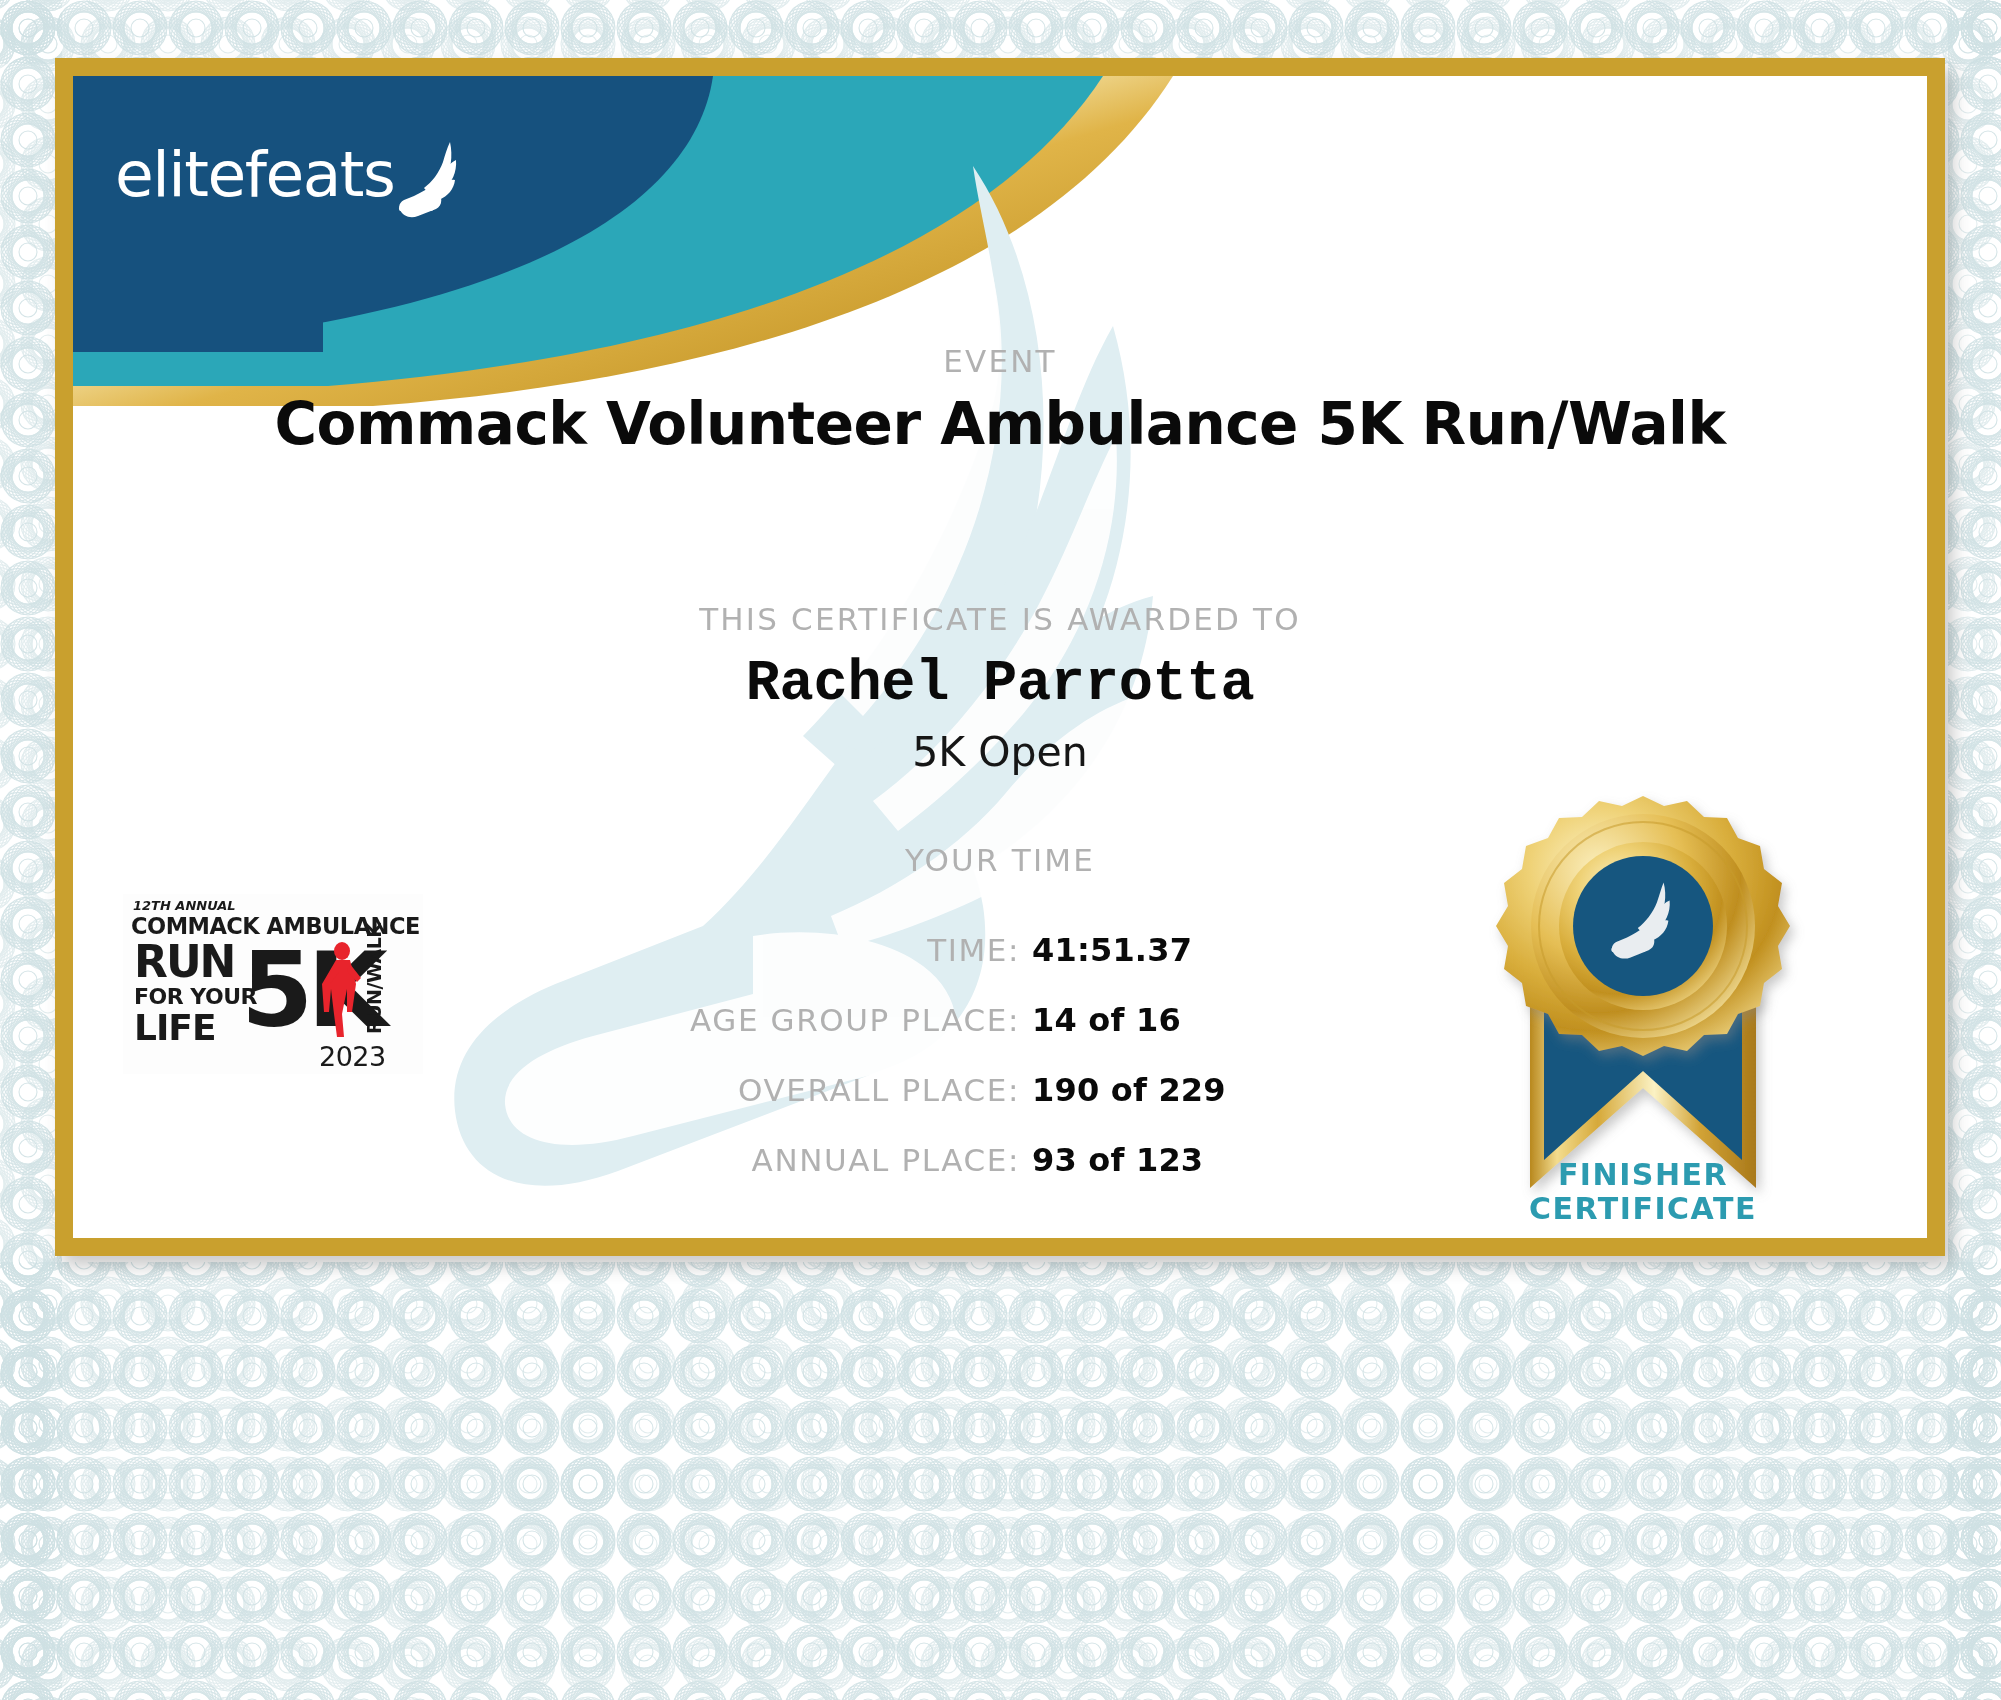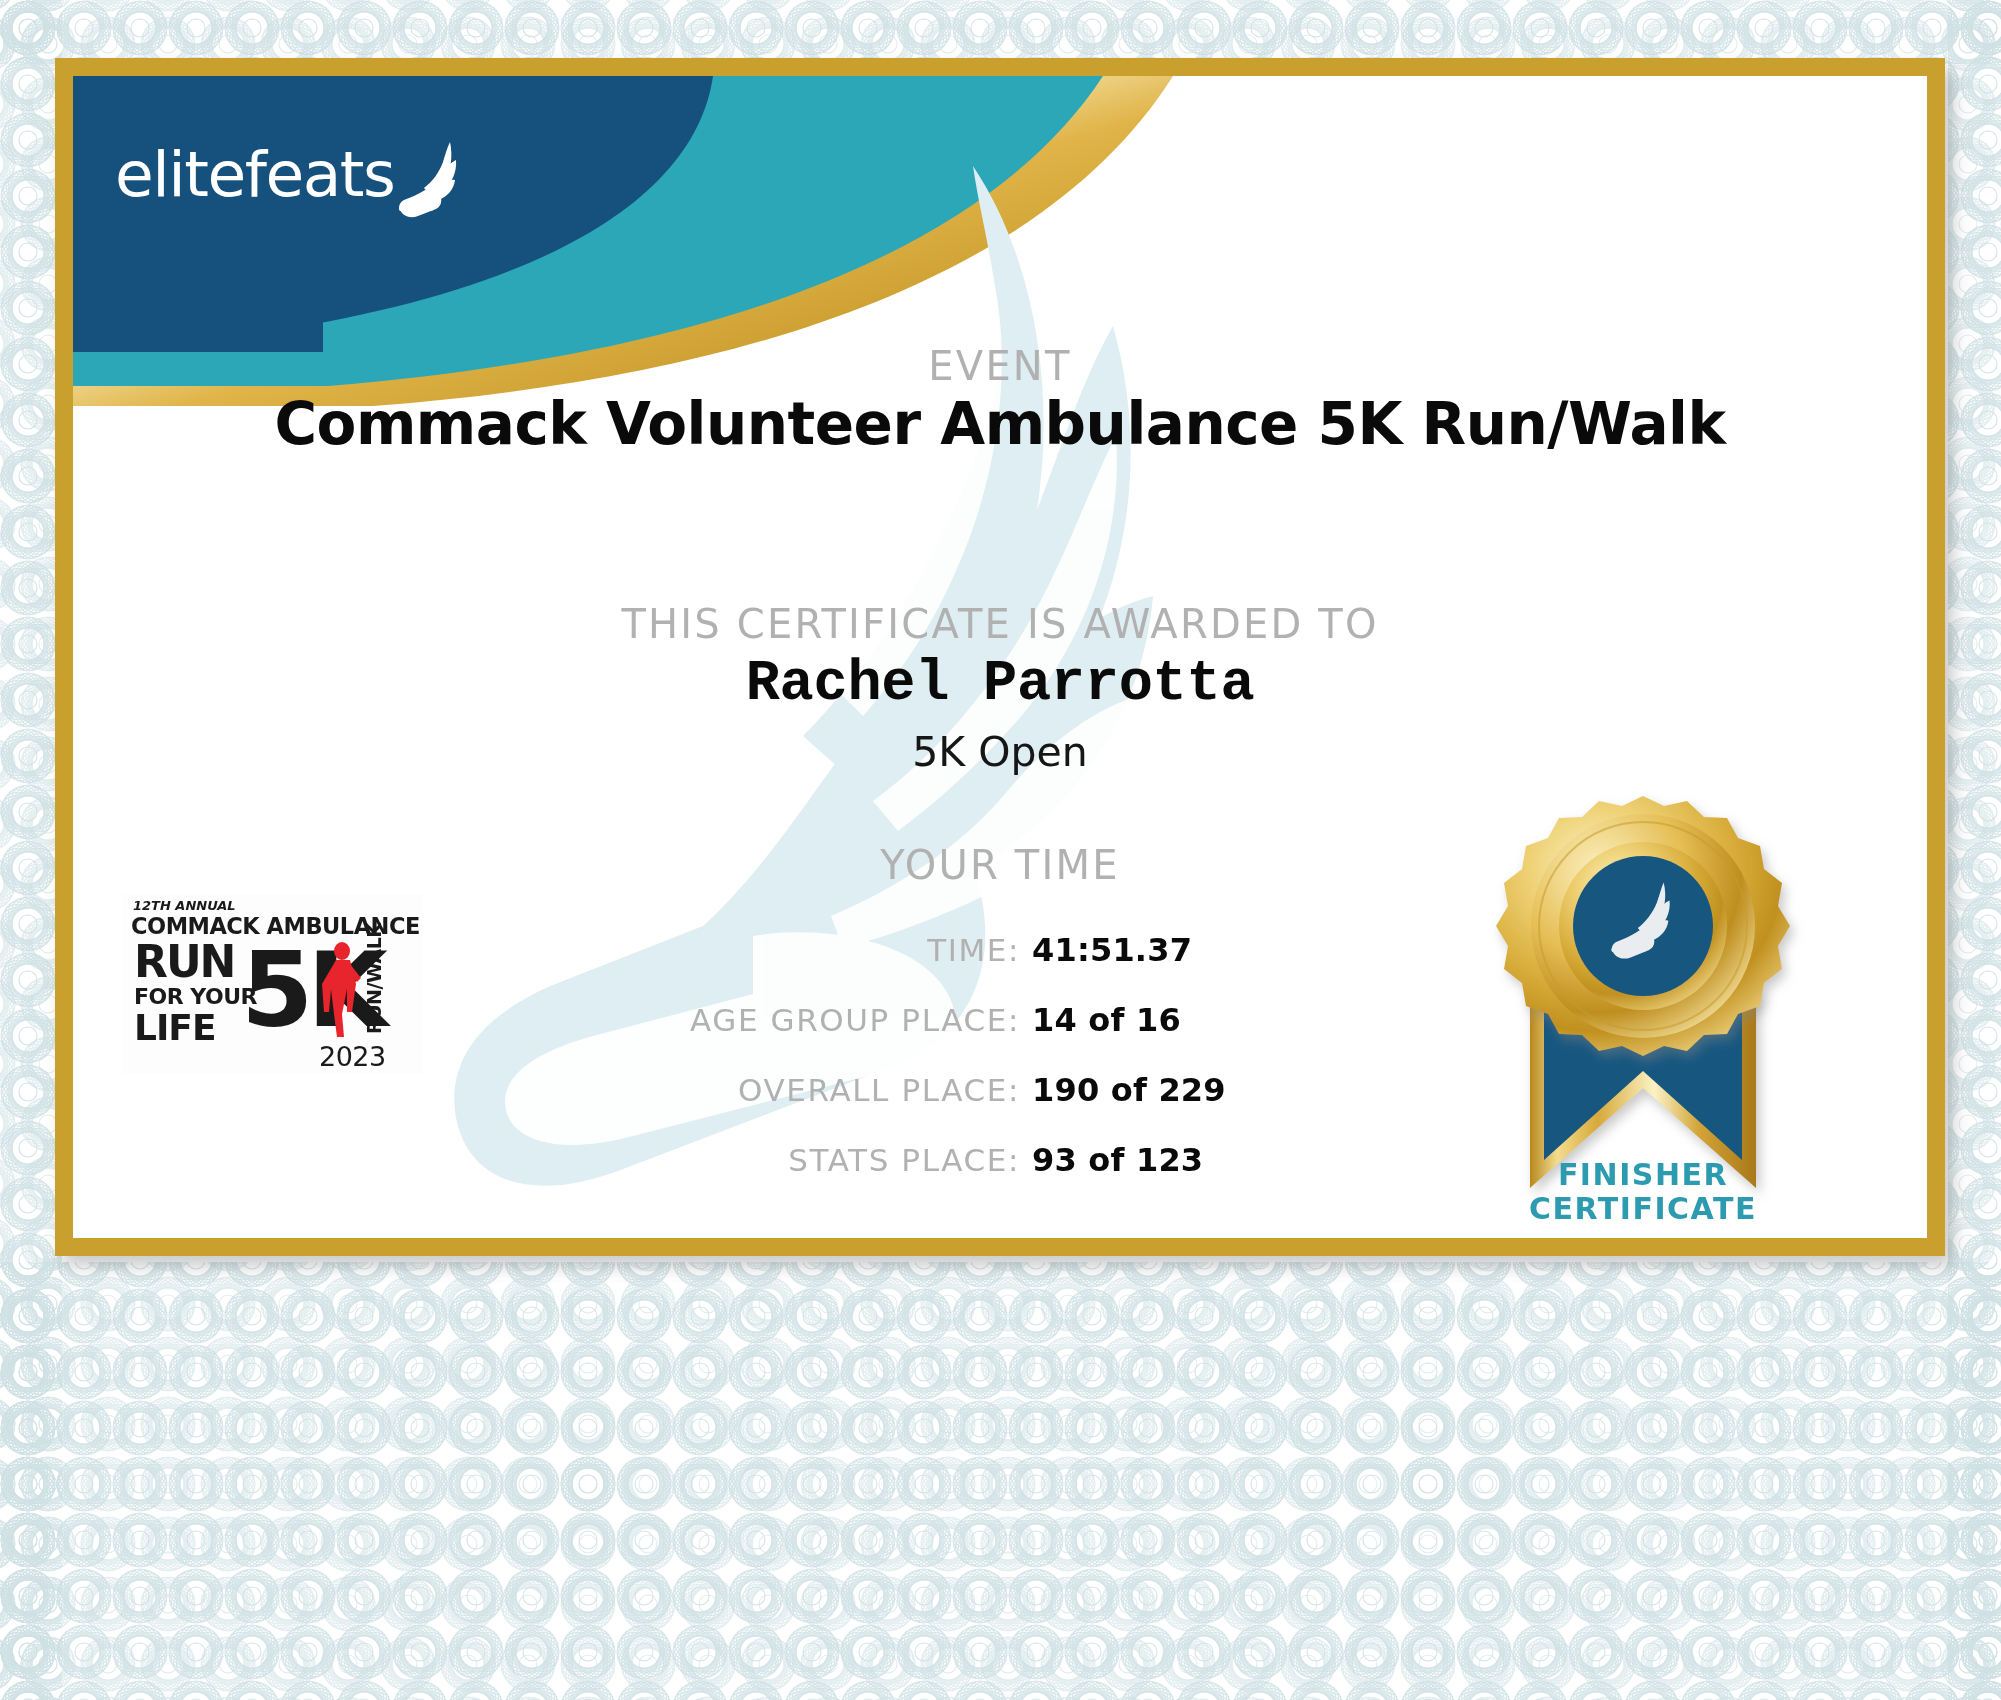--- a/index.html
+++ b/index.html
@@ -53,21 +53,21 @@
     position:absolute;left:380px;top:60px;
     width:820px;height:1110px;
     opacity:1;pointer-events:none;
   }
 
   
   #content{position:absolute;left:0;top:0;width:1854px;height:1162px;}
 
   .caps-label{
     color:#b1b1b1;
-    font-size:40px;
+    font-size:31px;
     letter-spacing:2.2px;
     font-weight:400;
     text-align:center;
     font-family:"DejaVu Sans", sans-serif;
   }
 
   #event-label{position:absolute;left:0;right:0;top:267px;}
   #event-name{
     position:absolute;left:0;right:0;top:314px;
     text-align:center;
@@ -272,21 +272,21 @@
         </div>
         <div class="stat-row">
           <div class="stat-label">AGE GROUP PLACE:</div>
           <div class="stat-value">14 of 16</div>
         </div>
         <div class="stat-row">
           <div class="stat-label">OVERALL PLACE:</div>
           <div class="stat-value">190 of 229</div>
         </div>
         <div class="stat-row">
-          <div class="stat-label">STATS PLACE:</div>
+          <div class="stat-label">ANNUAL PLACE:</div>
           <div class="stat-value">93 of 123</div>
         </div>
       </div>
 
       <svg id="event-logo" viewBox="0 0 300 180">
         <rect x="0" y="0" width="300" height="180" fill="#FDFDFD"></rect>
         <text x="10" y="16" font-family="'DejaVu Sans', sans-serif" font-size="13" font-weight="bold" font-style="italic" fill="#1A1A1A" letter-spacing="0">12TH ANNUAL</text>
         <text x="8" y="40" font-family="'DejaVu Sans', sans-serif" font-size="22.5" font-weight="bold" fill="#1A1A1A" letter-spacing="-0.5">COMMACK AMBULANCE</text>
 
         <text x="118" y="132" font-family="'DejaVu Sans', sans-serif" font-size="104" font-weight="bold" fill="#1A1A1A" letter-spacing="-6">5K</text>

